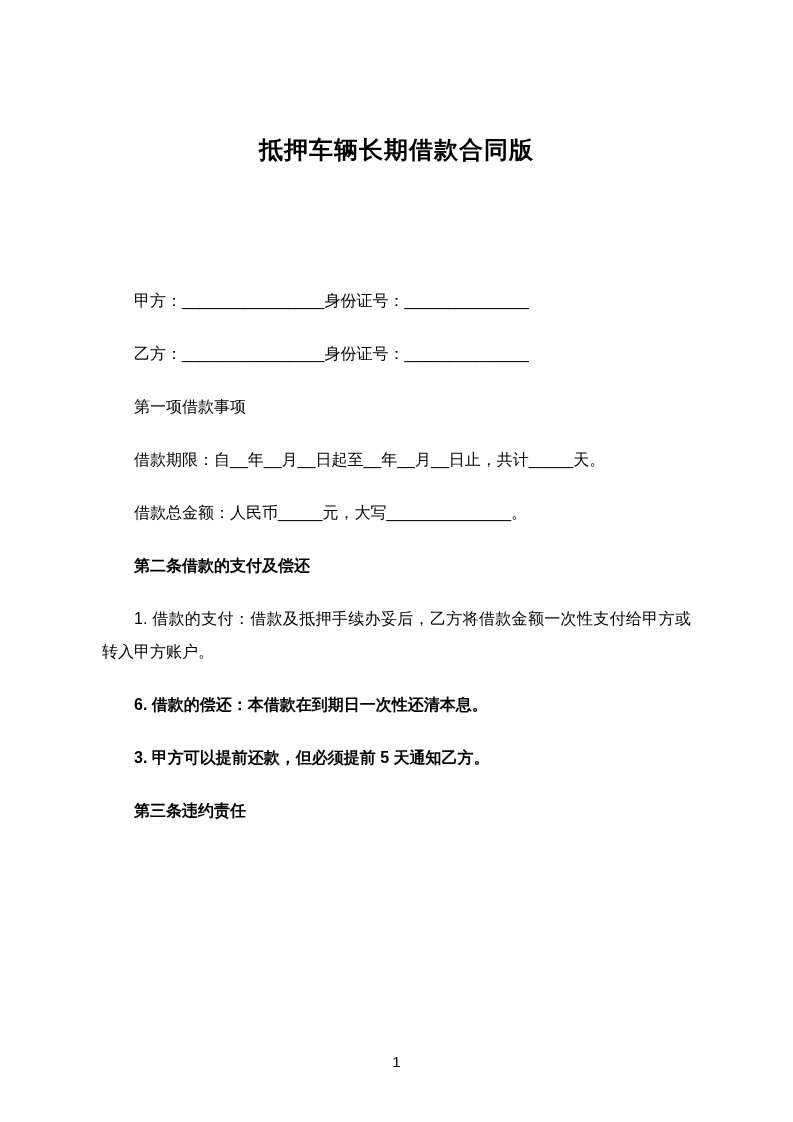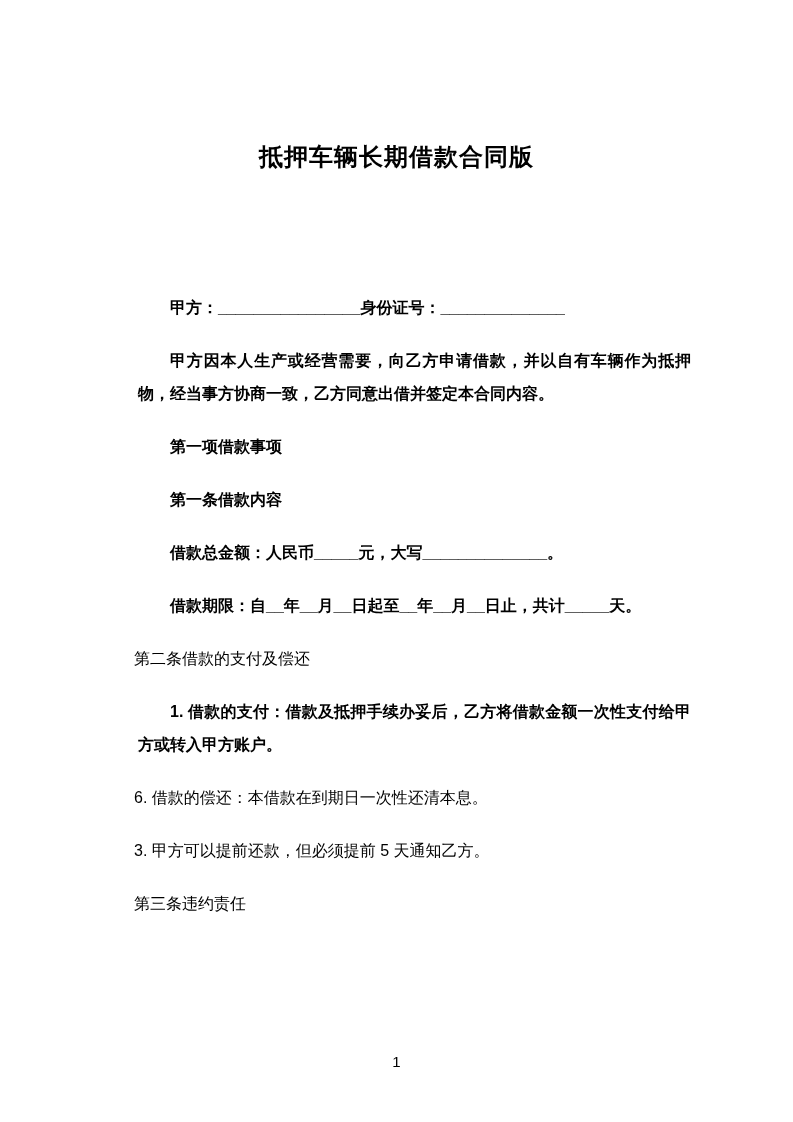--- a/index.html
+++ b/index.html
@@ -11,43 +11,43 @@
     position: relative;
     width: 793px;
     height: 1122px;
     background: #ffffff;
     color: #000000;
     font-family: "Liberation Sans", "DejaVu Sans", sans-serif;
     overflow: hidden;
     box-sizing: border-box;
   }
   .content {
-    padding: 8px 102px;
+    padding: 1px 102px;
   }
   .doc-title {
     margin: 0;
     padding-top: 133px;
     font-size: 24px;
     line-height: 32px;
     font-weight: 700;
     text-align: center;
     letter-spacing: 1px;
   }
   .para {
     margin: 20px 0 0 0;
     font-size: 16px;
     line-height: 33px;
     text-indent: 2em;
     text-align: justify;
   }
   .first-para {
     margin-top: 118px;
   }
-  .bold { font-weight: 700; margin-left: 36px; }
-  .regular { font-weight: 400; }
+  .bold { font-weight: 400; }
+  .regular { font-weight: 700; }
   .page-number {
     position: absolute;
     bottom: 50px;
     left: 0;
     right: 0;
     text-align: center;
     font-size: 15px;
     line-height: 20px;
     font-weight: 400;
   }
@@ -55,30 +55,29 @@
 </head>
 <body>
 
 <div class="page">
   <div class="content">
 
     <h1 class="doc-title">抵押车辆长期借款合同版</h1>
 
     <p class="para first-para bold">甲方：________________身份证号：______________</p>
 
+    <p class="para bold">乙方：________________身份证号：______________</p>
 
-    <p class="para bold">甲方因本人生产或经营需要，向乙方申请借款，并以自有车辆作为抵押物，经当事方协商一致，乙方同意出借并签定本合同内容。</p>
 
     <p class="para bold">第一项借款事项</p>
 
-    <p class="para bold">第一条借款内容</p>
+
+    <p class="para bold">借款期限：自__年__月__日起至__年__月__日止，共计_____天。</p>
 
     <p class="para bold">借款总金额：人民币_____元，大写______________。</p>
-
-    <p class="para bold">借款期限：自__年__月__日起至__年__月__日止，共计_____天。</p>
 
 
     <p class="para regular">第二条借款的支付及偿还</p>
 
     <p class="para bold">1. 借款的支付：借款及抵押手续办妥后，乙方将借款金额一次性支付给甲方或转入甲方账户。</p>
 
     <p class="para regular">6. 借款的偿还：本借款在到期日一次性还清本息。</p>
 
     <p class="para regular">3. 甲方可以提前还款，但必须提前 5 天通知乙方。</p>
 

